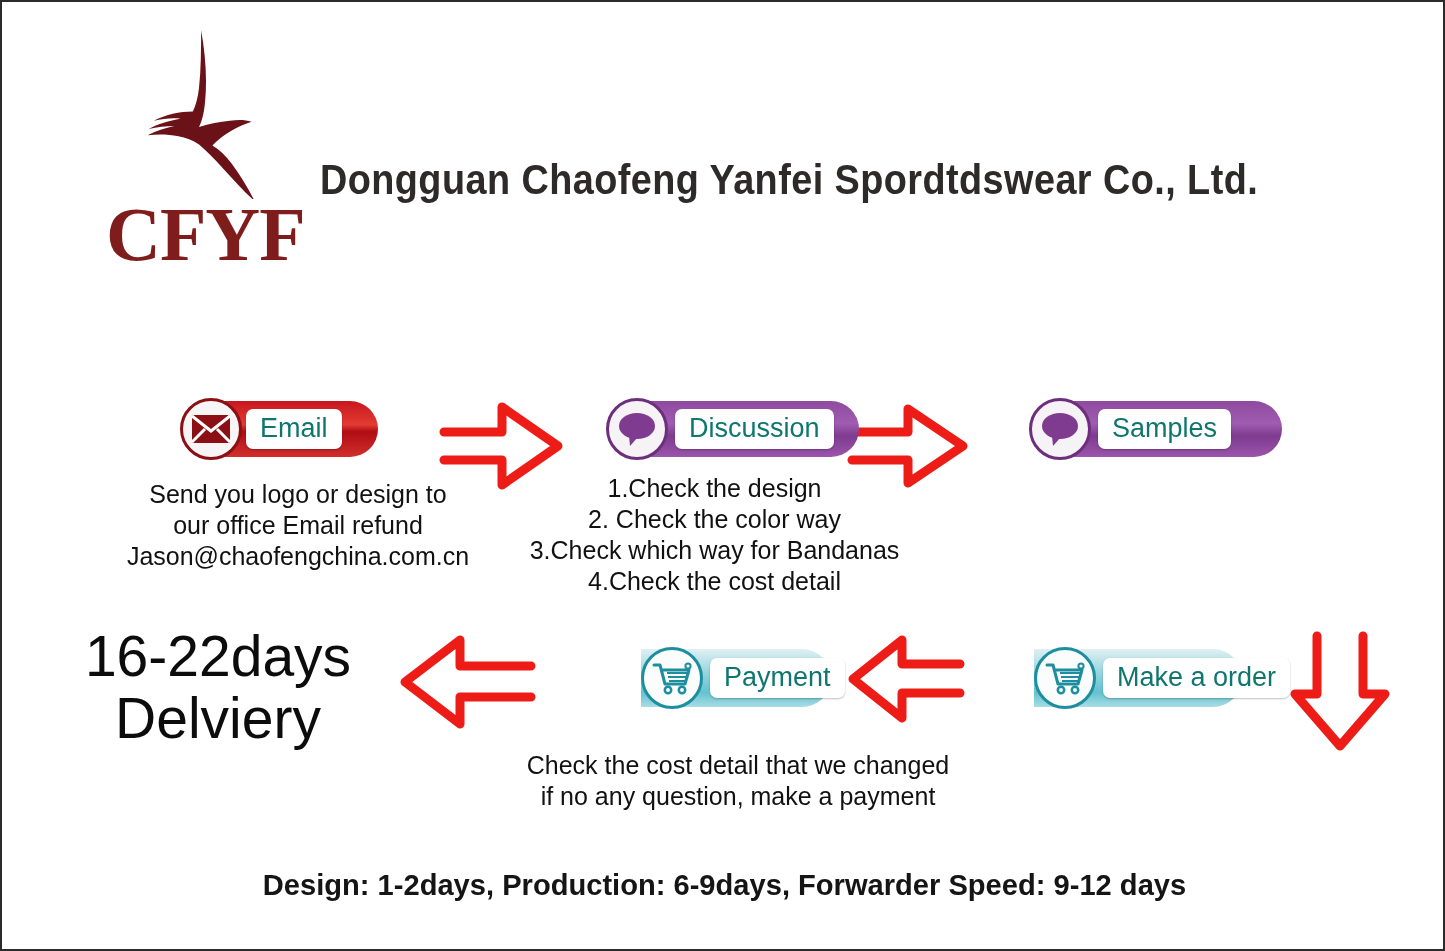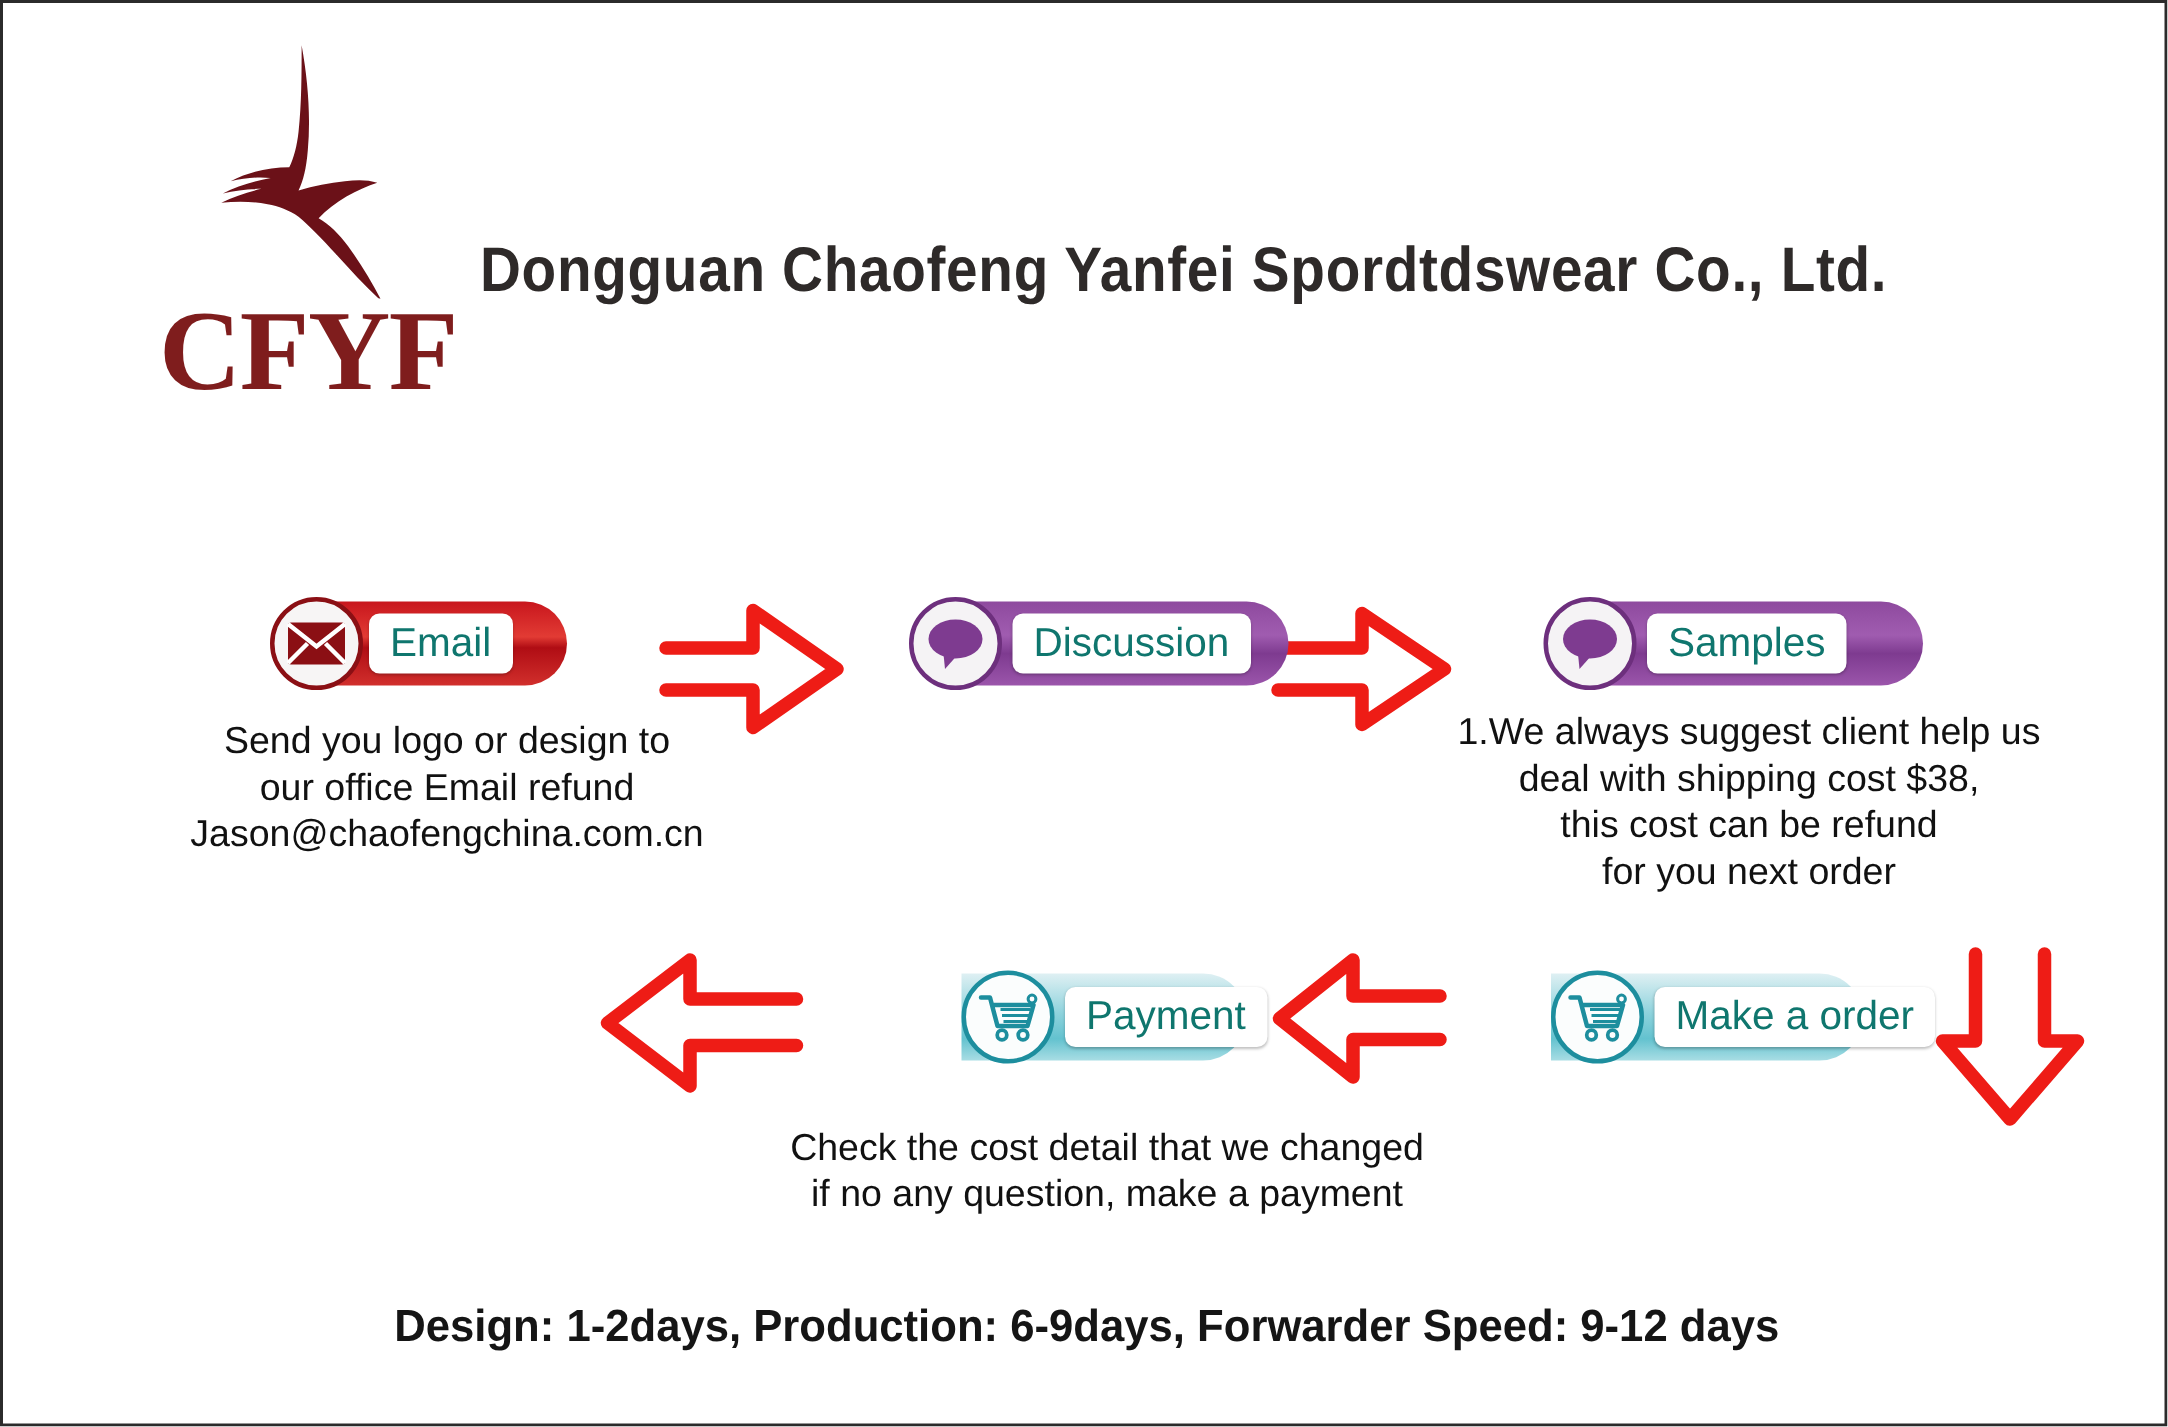--- a/index.html
+++ b/index.html
@@ -259,44 +259,44 @@
     <div class="badge-pill"></div>
     <div class="badge-icon-circle">
       <svg width="40" height="36" viewBox="0 0 40 36" xmlns="http://www.w3.org/2000/svg">
         <ellipse cx="20" cy="15" rx="18" ry="13" fill="#7e3b90"></ellipse>
         <path d="M12 25 L13 35 L21 26 Z" fill="#7e3b90"></path>
       </svg>
     </div>
     <div class="badge-label">Discussion</div>
   </div>
 
+  <div class="body-text" id="text-discussion-block">
+    <div>1.Check the design</div>
+    <div>2. Check the color way</div>
+    <div>3.Check which way for Bandanas</div>
+    <div>4.Check the cost detail</div>
+  </div>
 
   <div class="arrow" style="left:843px; top:402px;">
     <svg width="125" height="84" viewBox="0 0 125 84" xmlns="http://www.w3.org/2000/svg">
       <path d="M7 28 L63 28 L63 5 L118 42 L63 79 L63 56 L7 56" fill="none" stroke="#ee1c16" stroke-width="9" stroke-linecap="round" stroke-linejoin="round"></path>
     </svg>
   </div>
 
   <div class="badge" id="badge-samples">
     <div class="badge-pill"></div>
     <div class="badge-icon-circle">
       <svg width="40" height="36" viewBox="0 0 40 36" xmlns="http://www.w3.org/2000/svg">
         <ellipse cx="20" cy="15" rx="18" ry="13" fill="#7e3b90"></ellipse>
         <path d="M12 25 L13 35 L21 26 Z" fill="#7e3b90"></path>
       </svg>
     </div>
     <div class="badge-label">Samples</div>
   </div>
 
-  <div class="body-text" id="text-samples-block">
-    <div>1.We always suggest client help us</div>
-    <div>deal with shipping cost $38,</div>
-    <div>this cost can be refund</div>
-    <div>for you next order</div>
-  </div>
 
   <div class="arrow" style="left:1288px; top:628px;">
     <svg width="100" height="122" viewBox="0 0 100 122" xmlns="http://www.w3.org/2000/svg">
       <path d="M27 6 L27 64 L5 64 L50 116 L95 64 L73 64 L73 6" fill="none" stroke="#ee1c16" stroke-width="9" stroke-linecap="round" stroke-linejoin="round"></path>
     </svg>
   </div>
 
   <div class="badge" id="badge-makeorder">
     <div class="badge-pill"></div>
     <div class="badge-icon-circle">
@@ -339,16 +339,20 @@
     <div>Check the cost detail that we changed</div>
     <div>if no any question, make a payment</div>
   </div>
 
   <div class="arrow" style="left:396px; top:632px;">
     <svg width="140" height="96" viewBox="0 0 140 96" xmlns="http://www.w3.org/2000/svg">
       <path d="M133 32 L62 32 L62 6 L7 48 L62 90 L62 63 L133 63" fill="none" stroke="#ee1c16" stroke-width="9" stroke-linecap="round" stroke-linejoin="round"></path>
     </svg>
   </div>
 
+  <div id="delivery-text">
+    <div>16-22days</div>
+    <div>Delviery</div>
+  </div>
 
   <div id="footer-text">Design: 1-2days, Production: 6-9days, Forwarder Speed: 9-12 days</div>
 
 </div>
 
 </body></html>

